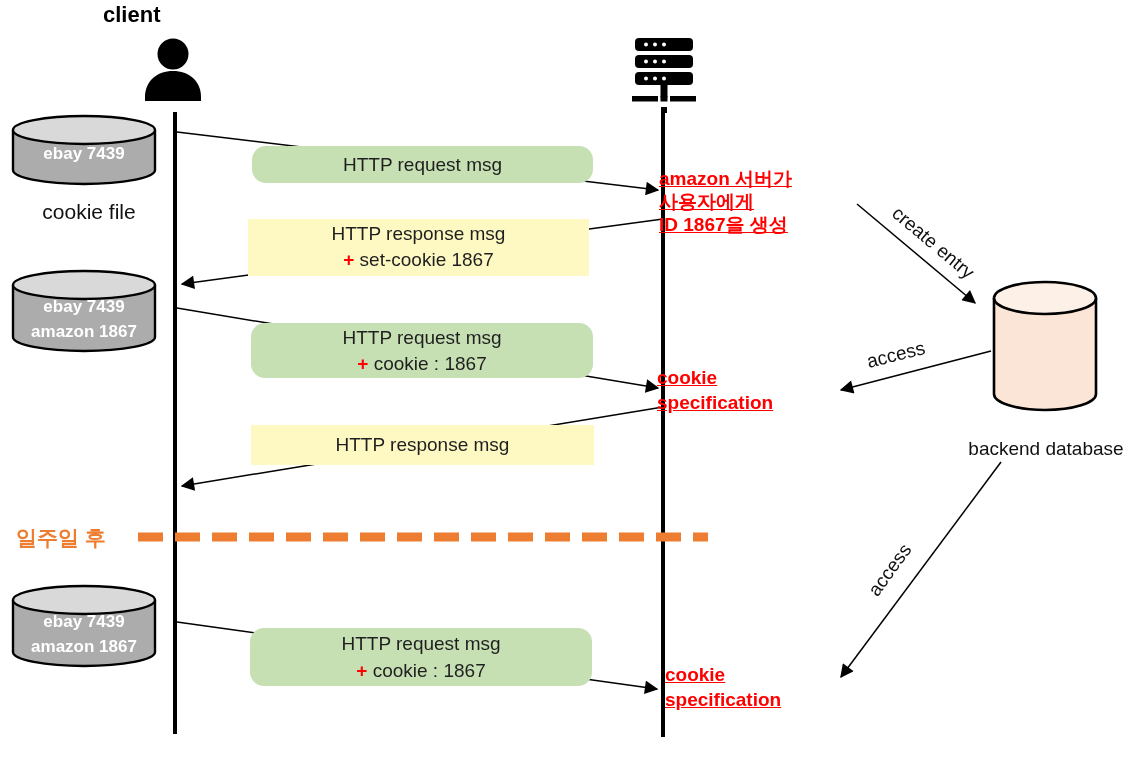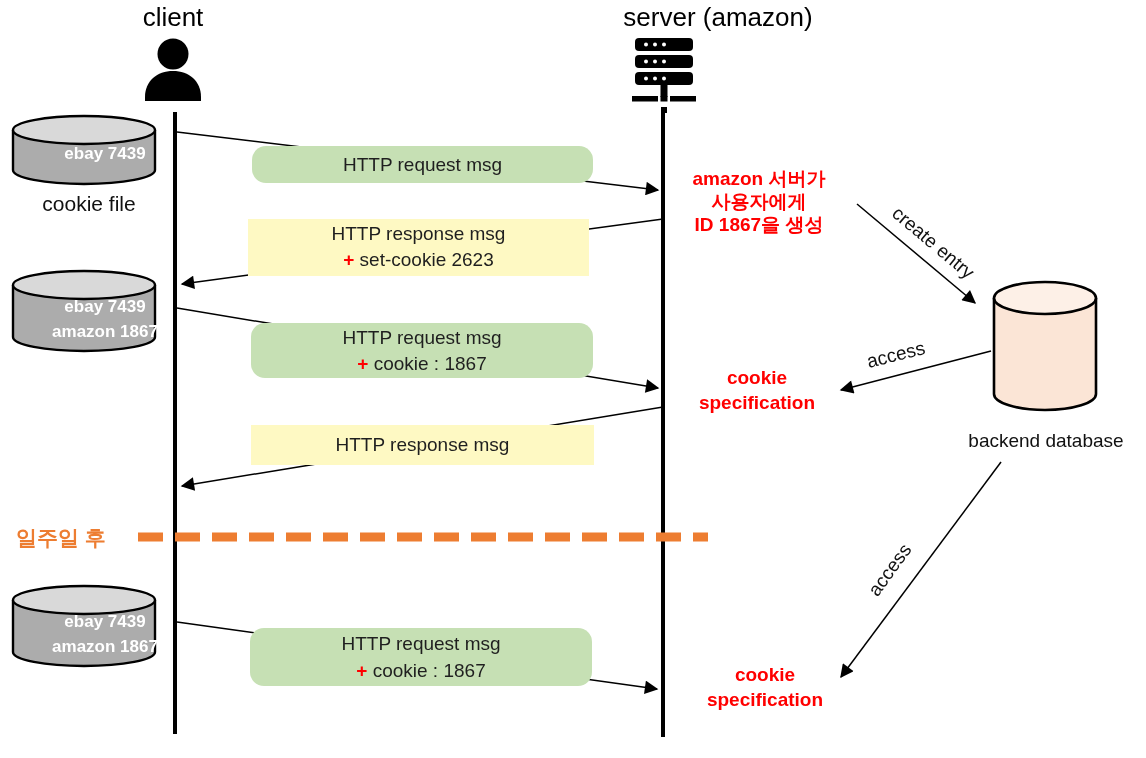--- a/index.html
+++ b/index.html
@@ -2,31 +2,31 @@
 <html><head>
 <meta charset="utf-8">
 <style>
   html,body{margin:0;padding:0;background:#fff;}
   .canvas{
     position:relative;width:1146px;height:758px;background:#ffffff;overflow:hidden;
     font-family:"Liberation Sans","DejaVu Sans",sans-serif;color:#1a1a1a;
   }
   .canvas svg{position:absolute;left:0;top:0;z-index:1;}
   .abs{position:absolute;z-index:2;}
-  .title{font-size:26px;font-weight:normal;color:#000;text-align:center;}
+  .title{font-size:22px;font-weight:bold;color:#000;text-align:left;}
   .msg-box{position:absolute;z-index:2;text-align:center;font-size:19px;color:#1f1f1f;}
   .msg-box.green{background:#C6E0B4;border-radius:14px;}
   .msg-box.yellow{background:#fef9c3;}
   .plus{color:#FF0000;font-weight:bold;}
   .cyl-label{position:absolute;z-index:2;text-align:center;color:#ffffff;
-    font-weight:bold;font-size:17px;line-height:25px;margin-left:21px;}
-  .red-note{position:absolute;z-index:2;text-align:center;color:#FF0000;
-    font-weight:bold;font-size:19px;}
+    font-weight:bold;font-size:17px;line-height:25px;}
+  .red-note{position:absolute;z-index:2;color:#FF0000;
+    font-weight:bold;font-size:19px;text-decoration:underline;}
   .arrow-label{position:absolute;z-index:2;font-size:19px;color:#111;white-space:nowrap;}
-  .plain-label{position:absolute;z-index:2;font-size:19px;color:#111;text-align:center;}
+  .plain-label{position:absolute;z-index:2;font-size:19px;color:#111;text-align:center;margin-top:8px;}
   .orange-label{position:absolute;z-index:2;font-size:21px;font-weight:bold;color:#ED7D31;white-space:nowrap;}
 </style>
 </head>
 <body>
 
 <div class="canvas">
 
   <svg width="1146" height="758" viewBox="0 0 1146 758">
     <defs>
       <marker id="arr" viewBox="0 0 10 10" refX="9" refY="5" markerWidth="10" markerHeight="9" orient="auto-start-reverse">
@@ -87,40 +87,39 @@
 
     <g>
       <path d="M994,298 V394 A51,16 0 0 0 1096,394 V298" fill="#FBE5D6" stroke="#000" stroke-width="2.6"></path>
       <ellipse cx="1045" cy="298" rx="51" ry="16" fill="#FDF0E7" stroke="#000" stroke-width="2.6"></ellipse>
     </g>
 
     <line x1="138" y1="537" x2="708" y2="537" stroke="#ED7D31" stroke-width="9" stroke-dasharray="25 12"></line>
   </svg>
 
   <div class="abs title" style="left:103px;top:2px;width:140px;">client</div>
-  <div class="abs title" style="left:613px;top:2px;width:210px;">server (amazon)</div>
 
   <div class="cyl-label" style="left:14px;top:141px;width:140px;">ebay 7439</div>
   <div class="cyl-label" style="left:14px;top:294px;width:140px;">
     <div>ebay 7439</div>
     <div>amazon 1867</div>
   </div>
   <div class="cyl-label" style="left:14px;top:609px;width:140px;">
     <div>ebay 7439</div>
     <div>amazon 1867</div>
   </div>
   <div class="plain-label" style="left:24px;top:192px;width:130px;font-size:21px;">cookie file</div>
 
   <div class="msg-box green" style="left:252px;top:146px;width:341px;height:37px;line-height:37px;">
     <span>HTTP request msg</span>
   </div>
 
   <div class="msg-box yellow" style="left:248px;top:219px;width:341px;height:57px;line-height:26px;padding-top:2px;box-sizing:border-box;">
     <div>HTTP response msg</div>
-    <div><span class="plus">+</span> <span>set-cookie 2623</span></div>
+    <div><span class="plus">+</span> <span>set-cookie 1867</span></div>
   </div>
 
   <div class="msg-box green" style="left:251px;top:323px;width:342px;height:55px;line-height:26px;padding-top:2px;box-sizing:border-box;">
     <div>HTTP request msg</div>
     <div><span class="plus">+</span> <span>cookie : 1867</span></div>
   </div>
 
   <div class="msg-box yellow" style="left:251px;top:425px;width:343px;height:40px;line-height:40px;">
     <span>HTTP response msg</span>
   </div>

